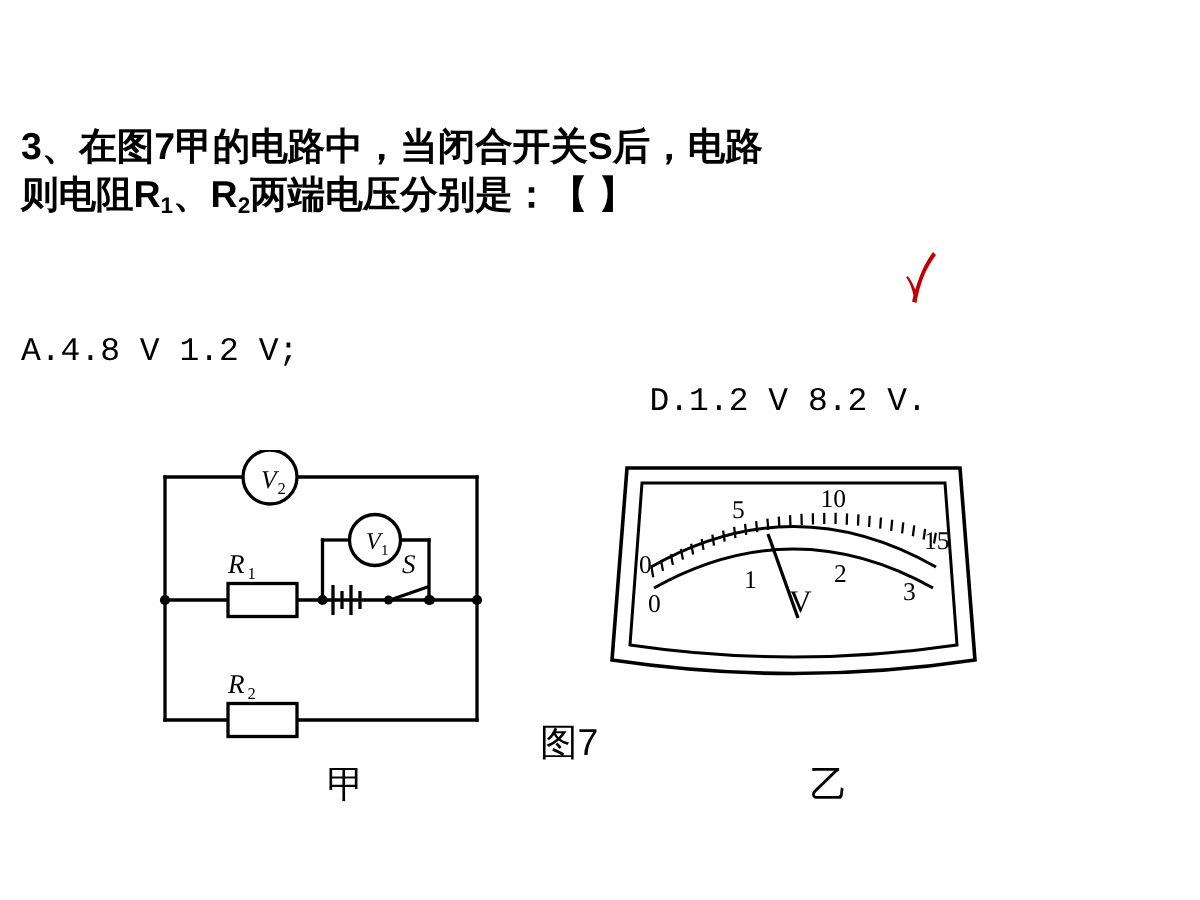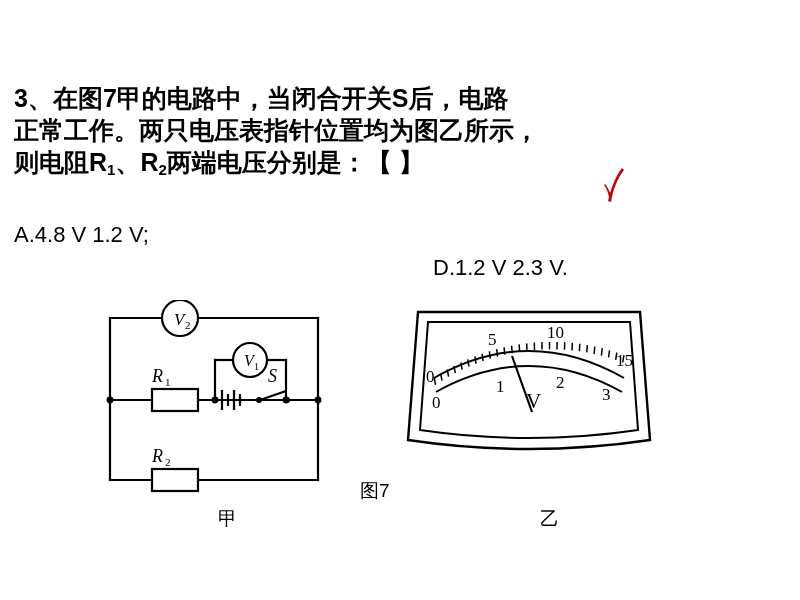--- a/index.html
+++ b/index.html
@@ -46,39 +46,40 @@
     top: 218px;
     width: 770px;
   }
   .ans-row {
     position: relative;
     height: 33px;
     font-size: 22px;
     color: #000000;
     font-weight: normal;
     white-space: nowrap;
+    font-family: Liberation Mono, monospace;
   }
   .ans-a {
     position: absolute;
     left: 0px;
   }
   .ans-b {
     position: absolute;
     left: 419px;
   }
   .red-mark {
     position: absolute;
     left: 603px;
     top: 163px;
     width: 26px;
     height: 36px;
   }
   .fig-label {
     position: absolute;
-    font-size: 19px;
+    font-size: 25px;
     color: #000000;
     font-family: "Liberation Sans", sans-serif;
   }
   #fig7-label { left: 360px; top: 474px; }
   #jia-label  { left: 218px; top: 502px; }
   #yi-label   { left: 540px; top: 502px; }
 
   svg { display: block; }
   .circuit-wrap {
     position: absolute;
@@ -91,35 +92,34 @@
     top: 296px;
   }
 </style>
 </head>
 <body>
 
 <div class="slide">
 
   <div class="question-block">
     <div class="qline">3、在图7甲的电路中，当闭合开关S后，电路</div>
-    <div class="qline">正常工作。两只电压表指针位置均为图乙所示，</div>
     <div class="qline"><span>则电阻R</span><sub>1</sub><span>、R</span><sub>2</sub><span>两端电压分别是：【        】</span></div>
   </div>
 
   <svg class="red-mark" viewBox="0 0 26 36" width="26" height="36">
     <path d="M5 34 C8 22, 12 10, 19 1 L21 3 C14 12, 10 23, 8 35 Z" fill="#c00000"></path>
     <path d="M1 18 C3 20, 5 25, 6 30 L8 28 C6 23, 4 19, 2 17 Z" fill="#c00000"></path>
   </svg>
 
   <div class="answers">
     <div class="ans-row">
       <span class="ans-a">A.4.8 V    1.2 V;</span>
     </div>
     <div class="ans-row">
-      <span class="ans-b">D.1.2 V    2.3 V.</span>
+      <span class="ans-b">D.1.2 V    8.2 V.</span>
     </div>
   </div>
 
   <div class="circuit-wrap">
     <svg width="240" height="200" viewBox="0 0 240 200">
       <g stroke="#000000" stroke-width="2.2" fill="none" stroke-linecap="square">
 
         <path d="M10 18 L10 180"></path>
         <path d="M10 18 L62 18"></path>
         <path d="M98 18 L218 18"></path>

